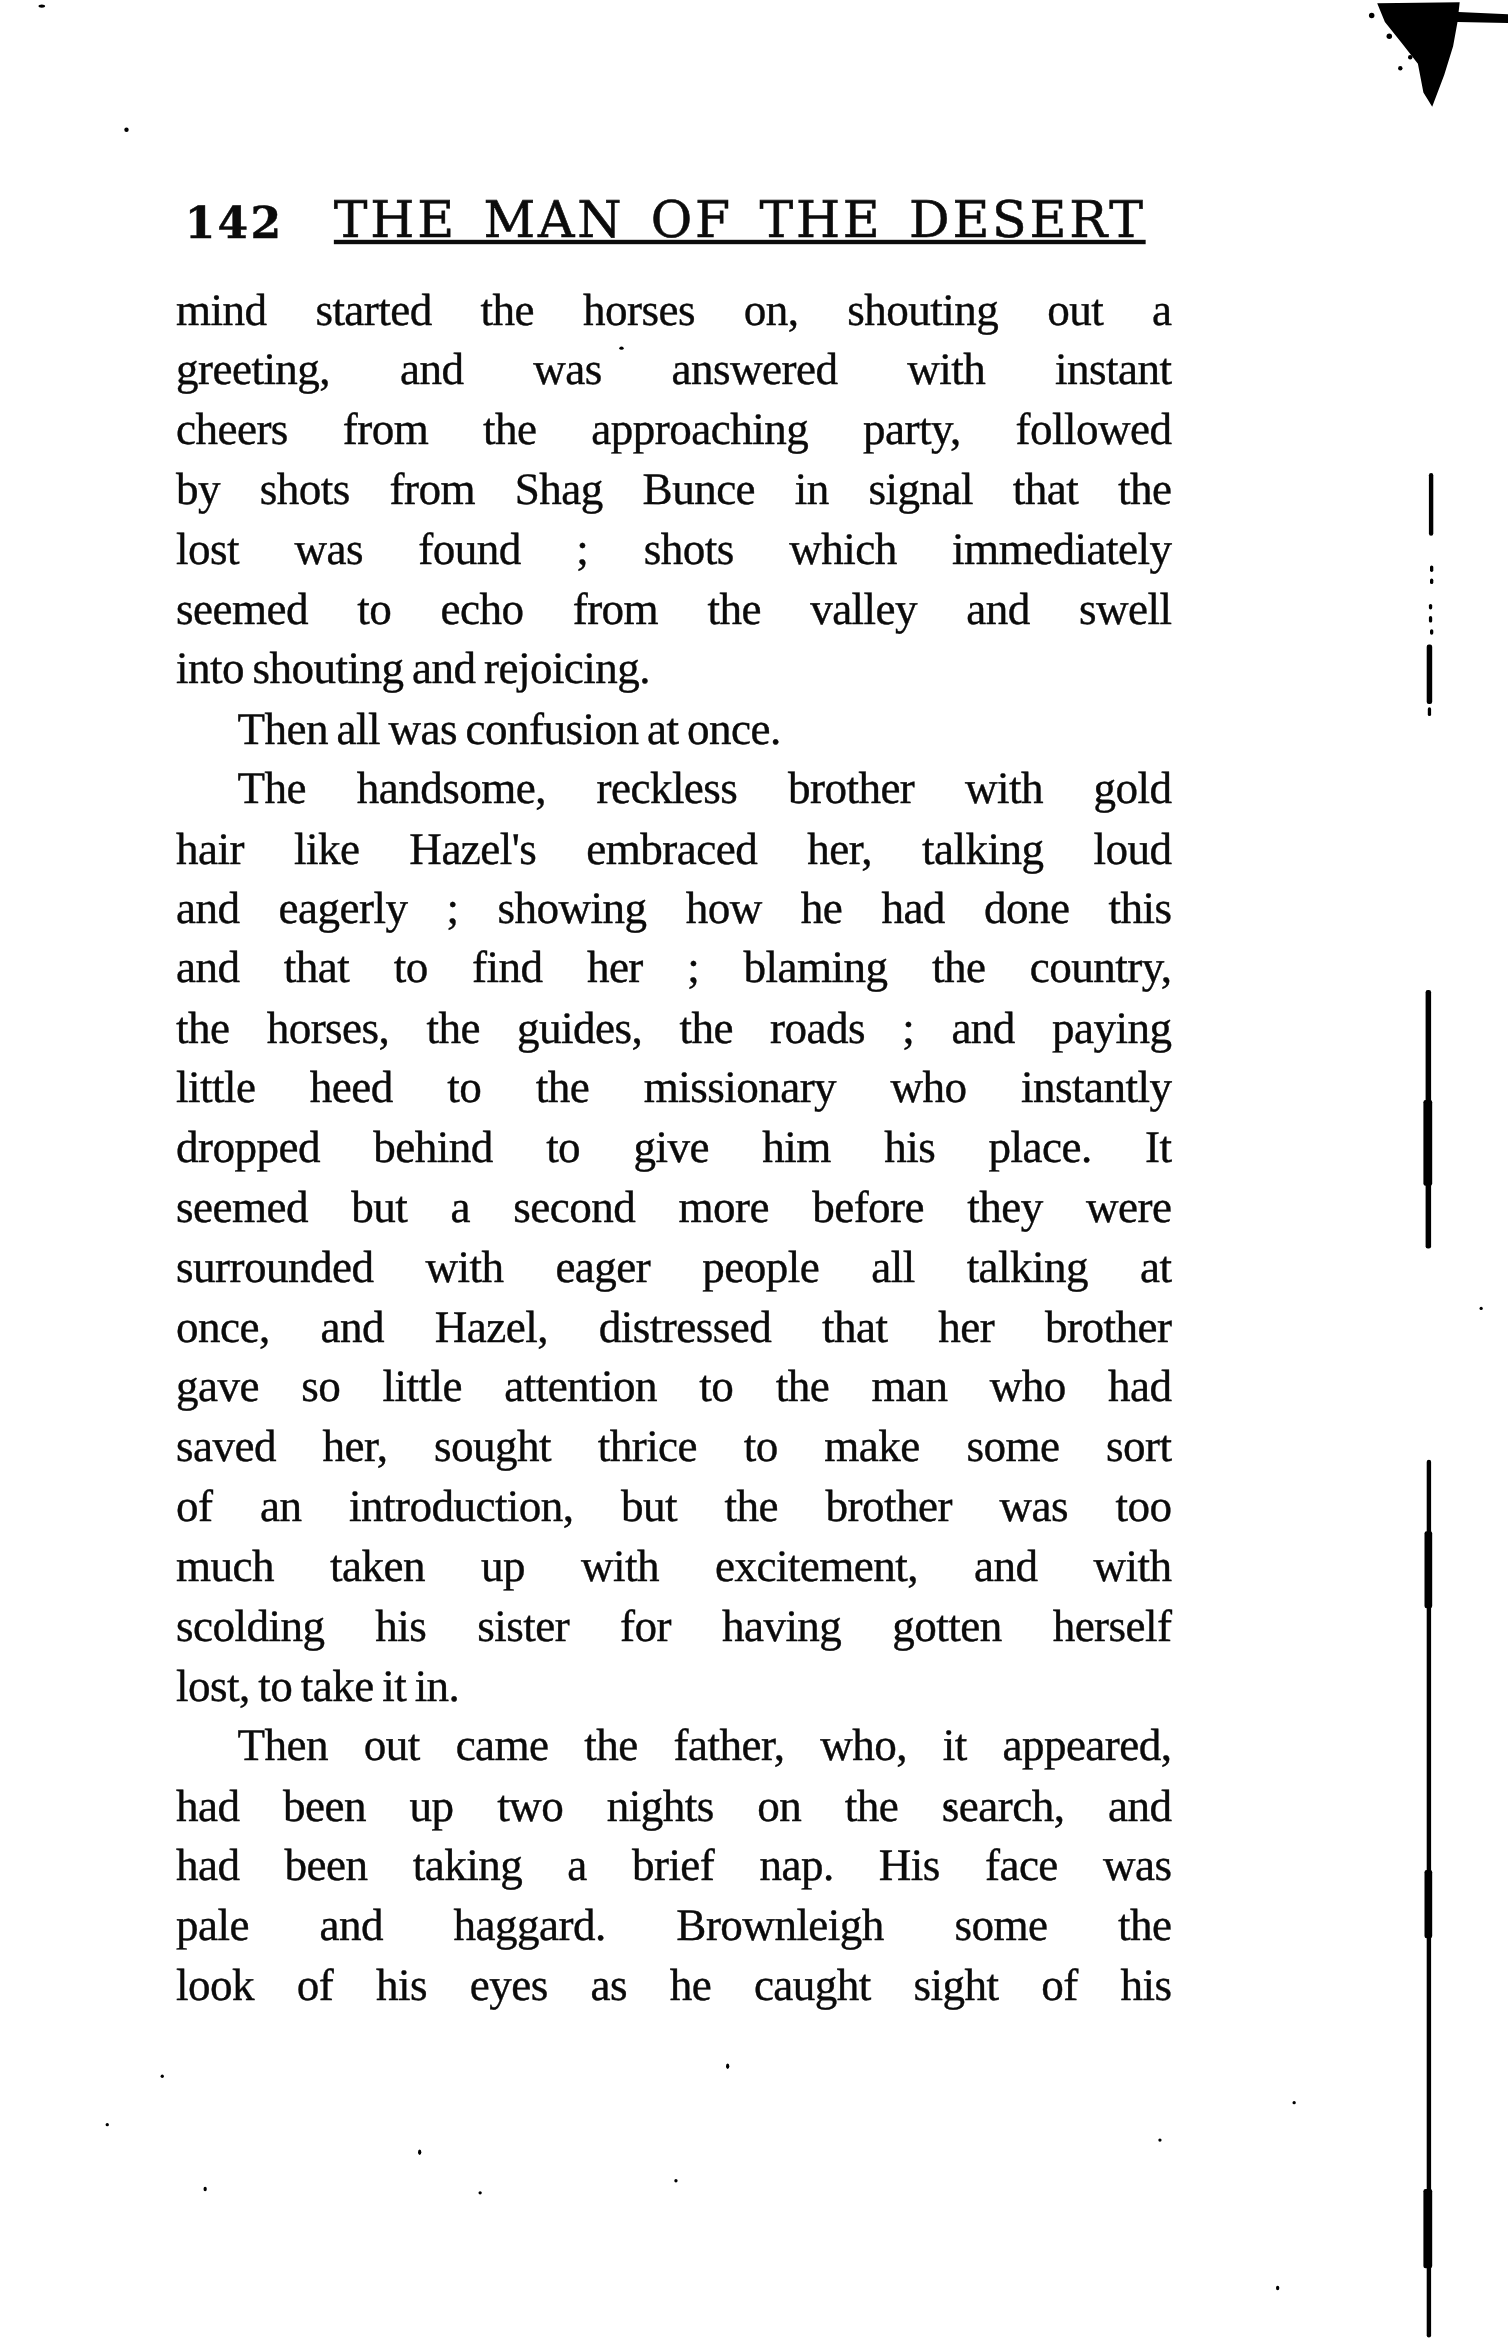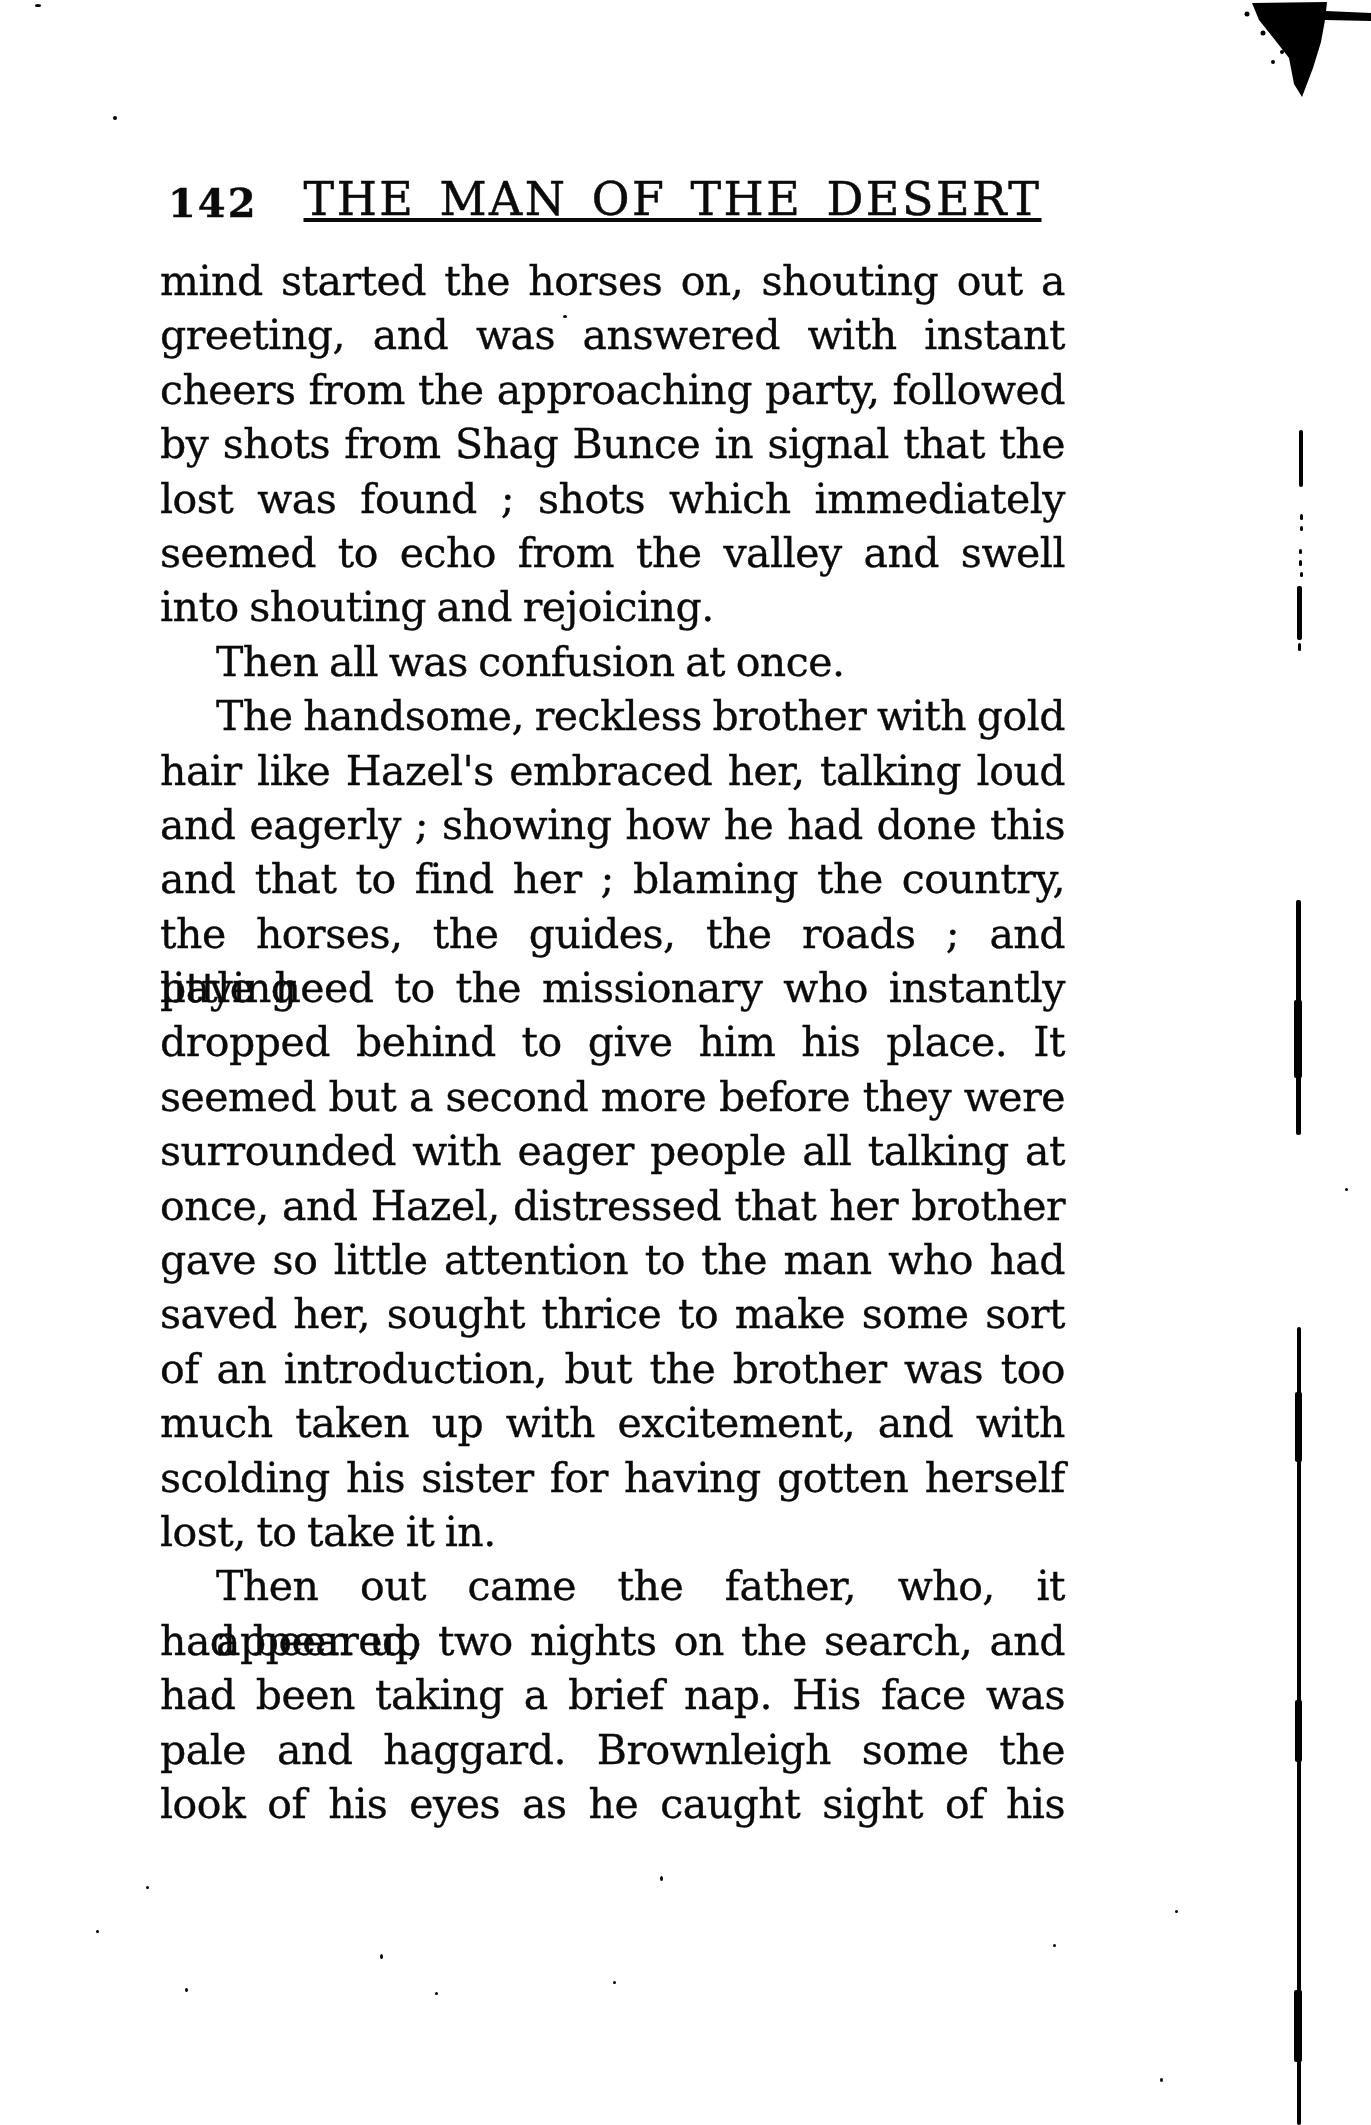--- a/index.html
+++ b/index.html
@@ -22,21 +22,21 @@
     font-size:40px;font-weight:bold;letter-spacing:2px;
     -webkit-text-stroke:0.4px #0b0b0b;
   }
   .headtitle{
     margin-left:46px;
     font-size:46px;letter-spacing:2.5px;word-spacing:7px;text-decoration:underline;
     -webkit-text-stroke:0.5px #0b0b0b;
   }
   
   .text-block{
-    position:absolute;left:160px;top:254px;width:905px;
+    position:absolute;left:160px;top:254px;width:905px;font-family:Liberation Serif, serif;
   }
   .ln{
     height:54.4px;line-height:54.4px;
     font-size:41px;
     letter-spacing:-0.5px;word-spacing:-2px;
     text-align:justify;text-align-last:justify;
     -webkit-text-stroke:0.35px #0b0b0b;
     white-space:normal;overflow:visible;
   }
   .ln.noj{text-align:center;text-align-last:left;}

